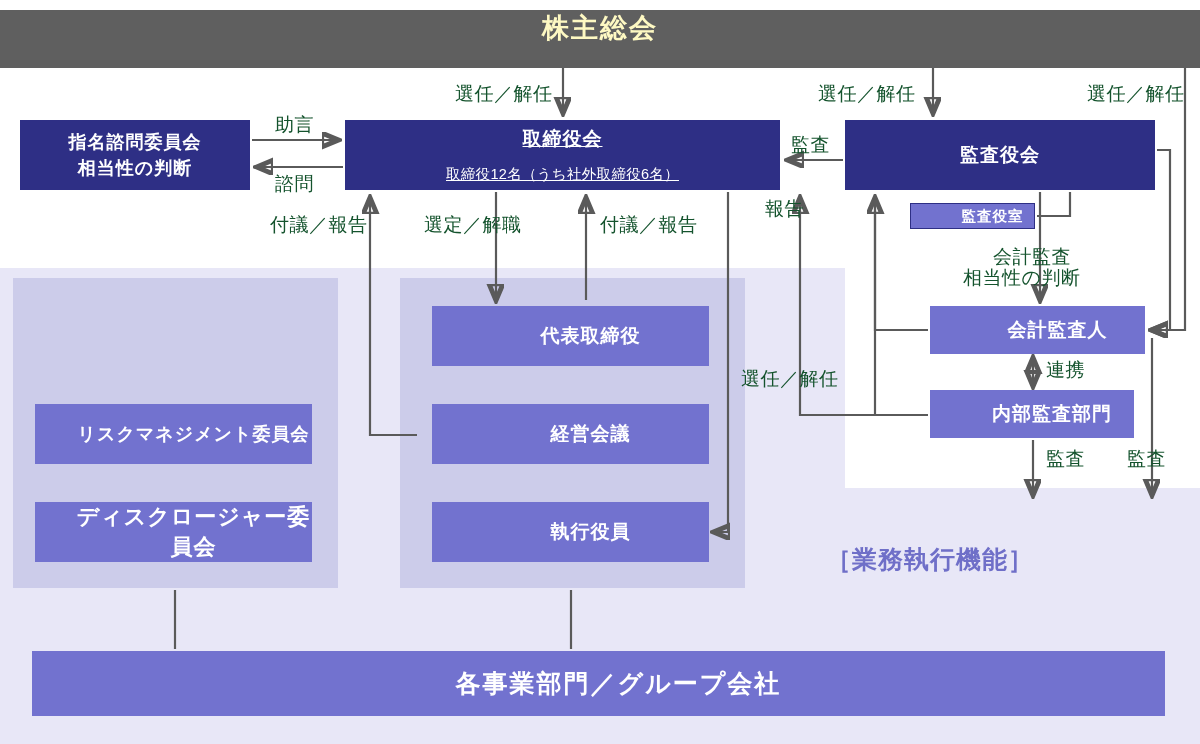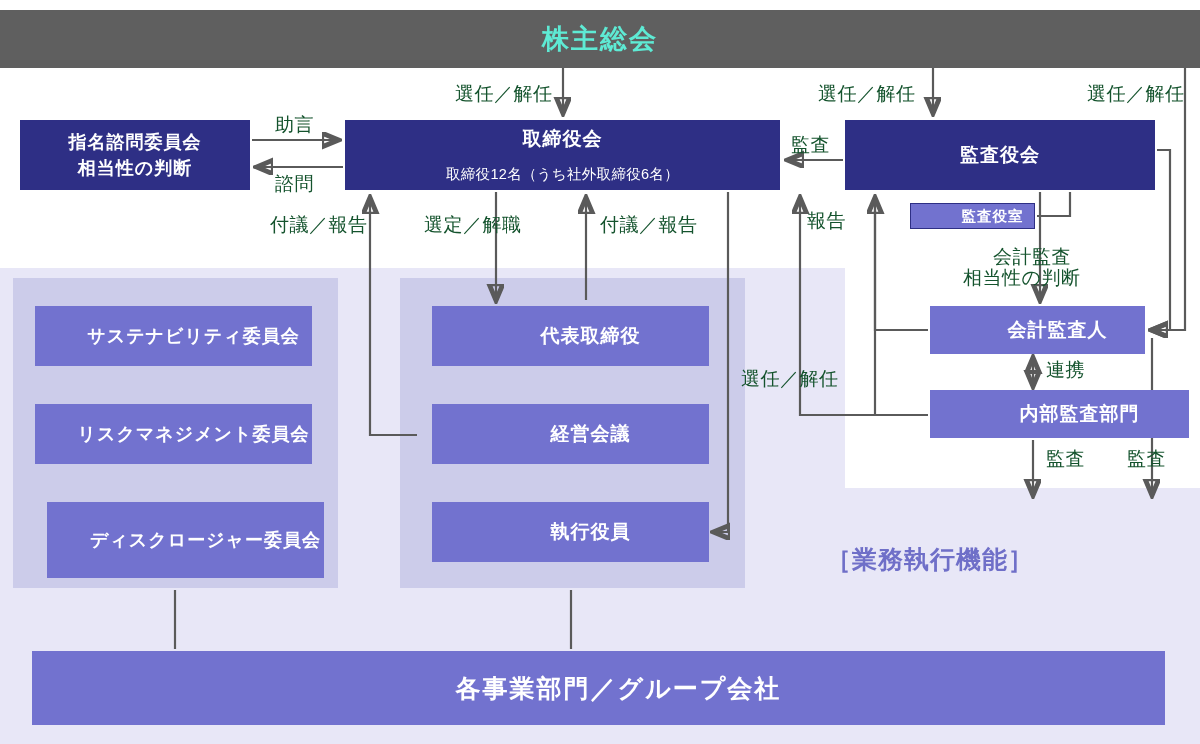--- a/index.html
+++ b/index.html
@@ -29,59 +29,59 @@
     background: #ccccea;
   }
   .panel-inner-center {
     position: absolute; left: 400px; top: 278px; width: 345px; height: 310px;
     background: #ccccea;
   }
 
   
   .header-bar {
     position: absolute; left: 0; top: 10px; width: 1200px; height: 58px;
-    background: #5f5f5f; color: #5eead4;
-    display: flex; align-items: center; justify-content: center;
+    background: #5f5f5f; color: #fef9c3;
+    display: flex; align-items: flex-start; justify-content: center;
     font-size: 27px; font-weight: bold; letter-spacing: 2px;
   }
 
   
   .box-navy {
     position: absolute; background: #2e2f85; color: #ffffff;
     display: flex; flex-direction: column; align-items: center; justify-content: center;
     text-align: center;
   }
   .box-navy .ttl { font-size: 19px; font-weight: bold; letter-spacing: 1px; line-height: 1.35; }
   .box-navy .sub { font-size: 14.5px; font-weight: normal; margin-top: 14px; letter-spacing: 0.3px; }
 
   #box-nomination { left: 20px; top: 120px; width: 230px; height: 70px; }
   #box-nomination .ttl { font-size: 18px; line-height: 1.45; }
-  #box-board { left: 345px; top: 120px; width: 435px; height: 70px; }
+  #box-board { left: 345px; top: 120px; width: 435px; height: 70px; text-decoration: underline; }
   #box-kansa { left: 845px; top: 120px; width: 310px; height: 70px; }
 
   
   .box-purple {
     position: absolute; background: #7272cf; color: #ffffff;
     display: flex; align-items: center; justify-content: center;
     text-align: center; font-weight: bold; letter-spacing: 1px; padding-left: 40px;
   }
   #box-sustain   { left: 35px;  top: 306px; width: 277px; height: 60px; font-size: 18px; }
   #box-risk      { left: 35px;  top: 404px; width: 277px; height: 60px; font-size: 18px; }
-  #box-disclose  { left: 47px;  top: 502px; width: 277px; height: 76px; font-size: 18px; }
+  #box-disclose  { left: 35px;  top: 502px; width: 277px; height: 60px; font-size: 22px; }
   #box-repdir    { left: 432px; top: 306px; width: 277px; height: 60px; font-size: 19px; }
   #box-mgmtmtg   { left: 432px; top: 404px; width: 277px; height: 60px; font-size: 19px; }
   #box-exec      { left: 432px; top: 502px; width: 277px; height: 60px; font-size: 19px; }
   #box-auditor   { left: 930px; top: 306px; width: 215px; height: 48px; font-size: 19px; }
-  #box-internal  { left: 930px; top: 390px; width: 259px; height: 48px; font-size: 19px; }
+  #box-internal  { left: 930px; top: 390px; width: 204px; height: 48px; font-size: 19px; }
   #box-kansashitsu {
     left: 910px; top: 203px; width: 125px; height: 26px; font-size: 14.5px;
     border: 1.5px solid #2e2f85;
   }
   #box-divisions {
-    left: 32px; top: 651px; width: 1133px; height: 74px; font-size: 25px; letter-spacing: 2px;
+    left: 32px; top: 651px; width: 1133px; height: 65px; font-size: 25px; letter-spacing: 2px;
   }
 
   
   #caption-exec {
     position: absolute; left: 826px; top: 543px;
     font-size: 25px; font-weight: bold; color: #6f6fc8; letter-spacing: 1px;
   }
 
   
   svg.links { position: absolute; left: 0; top: 0; width: 1200px; height: 744px; pointer-events: none; }
@@ -162,21 +162,21 @@
   <div class="lbl c" style="left:1087px; top:82px;">選任／解任</div>
 
   <div class="lbl" style="left:275px; top:113px;">助言</div>
   <div class="lbl" style="left:275px; top:172px;">諮問</div>
 
   <div class="lbl" style="left:791px; top:133px;">監査</div>
 
   <div class="lbl" style="left:270px; top:213px;">付議／報告</div>
   <div class="lbl" style="left:424px; top:213px;">選定／解職</div>
   <div class="lbl" style="left:600px; top:213px;">付議／報告</div>
-  <div class="lbl" style="left:765px; top:209px;margin-left:42px;">報告</div>
+  <div class="lbl" style="left:765px; top:197px;">報告</div>
 
   <div class="lbl c" style="left:993px; top:245px;">会計監査</div>
   <div class="lbl c" style="left:963px; top:266px;">相当性の判断</div>
 
   <div class="lbl" style="left:741px; top:367px;">選任／解任</div>
   <div class="lbl" style="left:1046px; top:358px;">連携</div>
 
   <div class="lbl" style="left:1046px; top:447px;">監査</div>
   <div class="lbl" style="left:1127px; top:447px;">監査</div>
 
@@ -191,21 +191,20 @@
     <div class="ttl">取締役会</div>
     <div class="sub">取締役12名（うち社外取締役6名）</div>
   </div>
 
   <div class="box-navy" id="box-kansa">
     <div class="ttl">監査役会</div>
   </div>
 
   <div class="box-purple" id="box-kansashitsu">監査役室</div>
 
-  <div class="box-purple" id="box-sustain">サステナビリティ委員会</div>
   <div class="box-purple" id="box-risk">リスクマネジメント委員会</div>
   <div class="box-purple" id="box-disclose">ディスクロージャー委員会</div>
 
   <div class="box-purple" id="box-repdir">代表取締役</div>
   <div class="box-purple" id="box-mgmtmtg">経営会議</div>
   <div class="box-purple" id="box-exec">執行役員</div>
 
   <div class="box-purple" id="box-auditor">会計監査人</div>
   <div class="box-purple" id="box-internal">内部監査部門</div>
 

